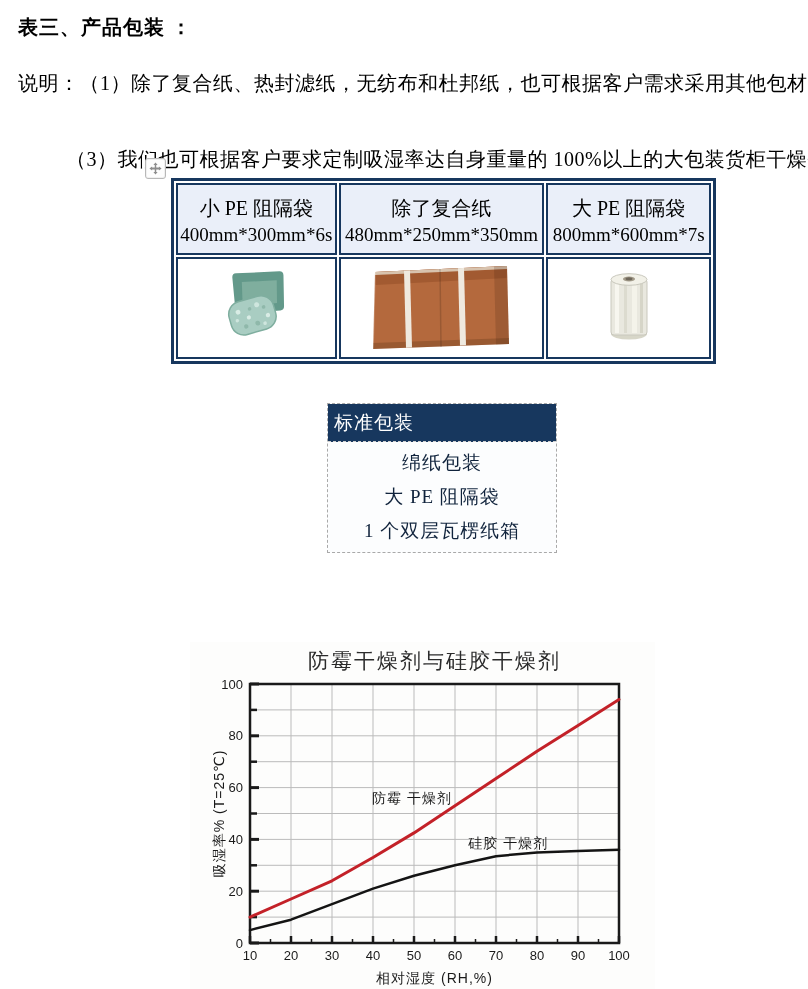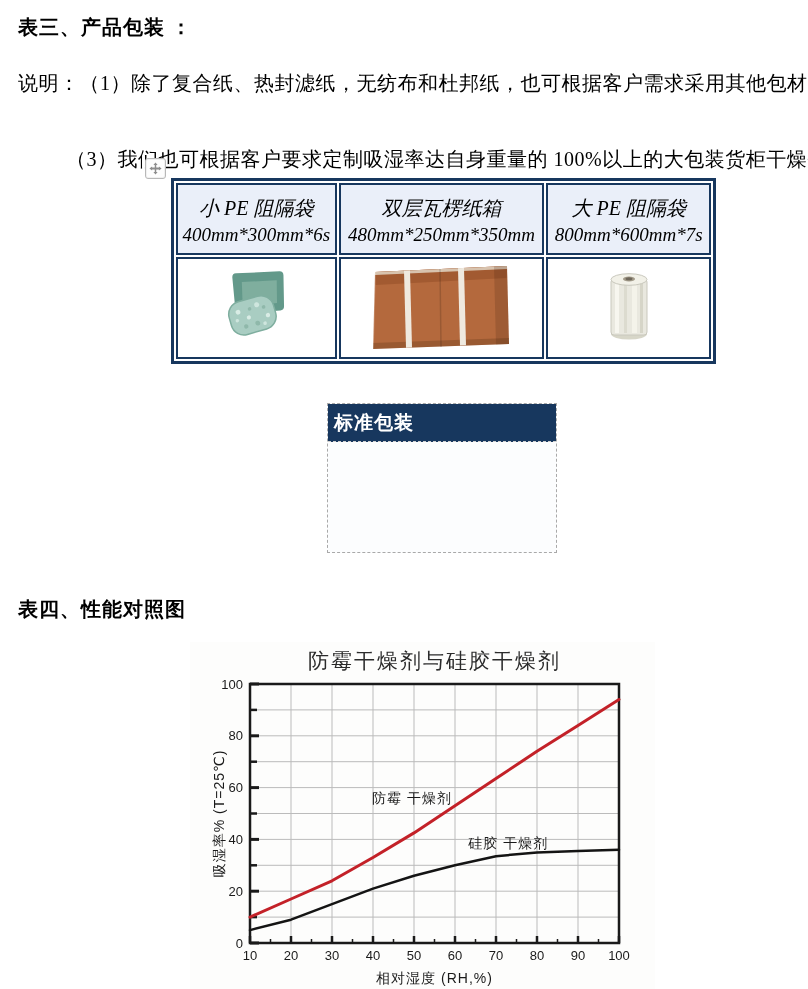--- a/index.html
+++ b/index.html
@@ -7,40 +7,40 @@
     position:relative;width:808px;height:989px;background:#ffffff;overflow:hidden;
     font-family:"Liberation Serif","DejaVu Serif",serif;color:#000;
   }
   .abs{position:absolute;}
   .h1{font-size:20px;font-weight:bold;letter-spacing:1px;}
   .note{font-size:20px;white-space:nowrap;letter-spacing:0.5px;}
   
   table.pack{
     position:absolute;left:171px;top:178px;width:545px;height:184px;
     border:3px solid #17375E;border-collapse:separate;border-spacing:2px;
-    background:#fff;table-layout:fixed;font-style:italic;
+    background:#fff;table-layout:fixed;
   }
   table.pack td{border:2px solid #17375E;text-align:center;vertical-align:middle;padding:0;}
   td.hd{background:#EAEFF9;height:68px;}
   td.img{background:#ffffff;height:96px;}
   .cell-name{font-size:20px;margin-top:2px;}
   .cell-size{font-size:19px;margin-top:2px;font-family:"Liberation Serif","DejaVu Serif",serif;}
   
   .handle{
     left:145px;top:158px;width:19px;height:19px;background:#fdfdfd;
     border:1px solid #b8b8b8;border-radius:3px;box-shadow:0 0 0 1px #f0f0f0 inset;
     display:flex;align-items:center;justify-content:center;cursor:move;
   }
   
   .stdbox{
     left:327px;top:403px;width:230px;height:150px;border:1px dashed #a9a9a9;
     box-sizing:border-box;background:#FCFDFE;
   }
   .stdbox .hdr{
-    height:37px;background:#17375E;color:#ffffff;font-weight:bold;font-size:19px;
+    height:37px;background:#17375E;color:#ffffff;font-weight:normal;font-size:19px;
     line-height:37px;padding-left:6px;border-bottom:1px dashed #cfcfcf;letter-spacing:1px;
   }
   .stdbox .items{
     height:110px;display:flex;flex-direction:column;justify-content:space-evenly;
     align-items:center;font-size:19px;color:#10233c;letter-spacing:1px;
   }
   
   .chartbox{left:190px;top:642px;width:465px;height:347px;background:#fdfdfc;}
 </style>
 </head>
@@ -65,21 +65,21 @@
         <col style="width:205px">
         <col style="width:164px">
       </colgroup>
     <tbody>
         <tr>
       <td class="hd">
         <div class="cell-name">小 PE 阻隔袋</div>
         <div class="cell-size">400mm*300mm*6s</div>
       </td>
       <td class="hd">
-        <div class="cell-name">双层瓦楞纸箱</div>
+        <div class="cell-name">除了复合纸</div>
         <div class="cell-size">480mm*250mm*350mm</div>
       </td>
       <td class="hd">
         <div class="cell-name">大 PE 阻隔袋</div>
         <div class="cell-size">800mm*600mm*7s</div>
       </td>
     </tr>
     <tr>
       <td class="img">
         <svg width="86" height="86" viewBox="0 0 86 86">
@@ -126,23 +126,27 @@
           <ellipse cx="23" cy="9" rx="6" ry="2.6" fill="#a29a89"></ellipse>
           <ellipse cx="23" cy="8.8" rx="3.4" ry="1.5" fill="#6e675a"></ellipse>
         </svg>
       </td>
     </tr>
   </tbody>
     </table>
 
   <div class="abs stdbox">
     <div class="hdr">标准包装</div>
+    <div class="items">
+      <div>绵纸包装</div>
+      <div>大 PE 阻隔袋</div>
+      <div>1 个双层瓦楞纸箱</div>
+    </div>
   </div>
 
-  <div class="abs h1" style="left:18px;top:596px;">表四、性能对照图</div>
 
   <div class="abs chartbox">
     <svg id="chart-svg" width="465" height="347" viewBox="0 0 465 347">
         <line x1="101" y1="42" x2="101" y2="301" stroke="#BBBBBB" stroke-width="1"></line>
         <line x1="142" y1="42" x2="142" y2="301" stroke="#BBBBBB" stroke-width="1"></line>
         <line x1="183" y1="42" x2="183" y2="301" stroke="#BBBBBB" stroke-width="1"></line>
         <line x1="224" y1="42" x2="224" y2="301" stroke="#BBBBBB" stroke-width="1"></line>
         <line x1="265" y1="42" x2="265" y2="301" stroke="#BBBBBB" stroke-width="1"></line>
         <line x1="306" y1="42" x2="306" y2="301" stroke="#BBBBBB" stroke-width="1"></line>
         <line x1="347" y1="42" x2="347" y2="301" stroke="#BBBBBB" stroke-width="1"></line>

